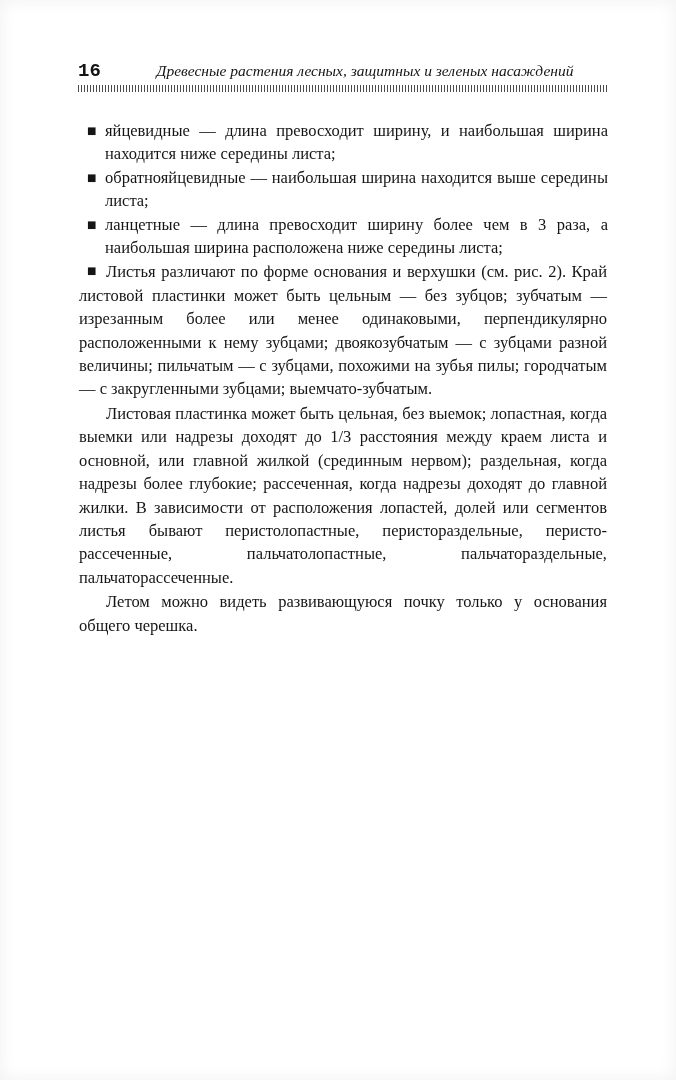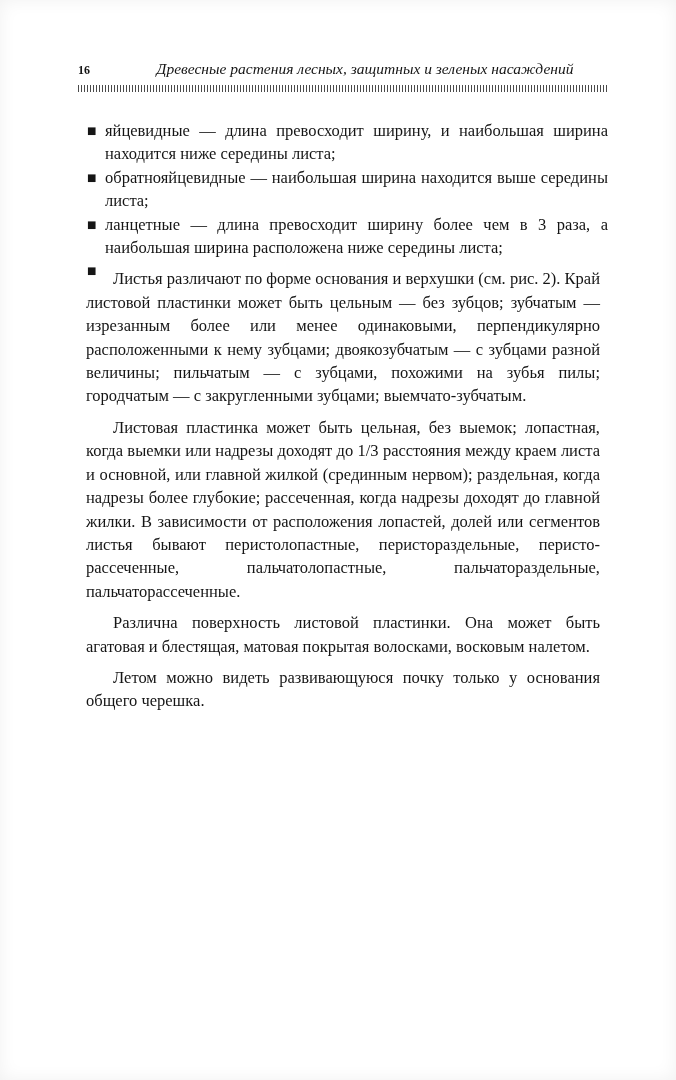--- a/index.html
+++ b/index.html
@@ -21,22 +21,23 @@
   .header {
     position: absolute;
     top: 60px;
     left: 78px;
     width: 530px;
     display: flex;
     align-items: baseline;
   }
   .page-number {
     font-weight: bold;
-    font-size: 12px;
+    font-size: 19px;
     min-width: 44px;
+    font-family: Liberation Mono, monospace;
   }
   .running-title {
     flex: 1;
     text-align: center;
     font-style: italic;
     font-size: 15.5px;
     white-space: nowrap;
   }
   .header-rule {
     position: absolute;
@@ -72,21 +73,21 @@
   }
   ul.bullet-list .bullet {
     position: absolute;
     left: 9px;
     top: 0;
     font-size: 10px;
     line-height: 23.4px;
     font-family: "DejaVu Sans", sans-serif;
   }
   p.para {
-    margin: 8px;
+    margin: 1px;
     text-indent: 27px;
   }
 </style>
 </head>
 <body>
 
 <div class="page">
 
   <div class="header">
     <span class="page-number">16</span>
@@ -110,18 +111,17 @@
         <span class="bullet">■</span>
         <span>ланцетные — длина превосходит ширину более чем в 3 раза, а наибольшая ширина расположена ниже середины листа;</span>
       </li>
       <li>
         <span class="bullet">■</span>
       </li>
     </ul>
 
     <p class="para">Листья различают по форме основания и верхушки (см. рис. 2). Край листовой пластинки может быть цельным — без зубцов; зубчатым — изрезанным более или менее одинаковыми, перпендикулярно расположенными к нему зубцами; двоякозубчатым — с зубцами разной величины; пильчатым — с зубцами, похожими на зубья пилы; городчатым — с закругленными зубцами; выемчато-зубчатым.</p>
     <p class="para">Листовая пластинка может быть цельная, без выемок; лопастная, когда выемки или надрезы доходят до 1/3 расстояния между краем листа и основной, или главной жилкой (срединным нервом); раздельная, когда надрезы более глубокие; рассеченная, когда надрезы доходят до главной жилки. В зависимости от расположения лопастей, долей или сегментов листья бывают перистолопастные, перистораздельные, перисто-рассеченные, пальчатолопастные, пальчатораздельные, пальчаторассеченные.</p>
-    <p class="para">Различна поверхность листовой пластинки. Она может быть агатовая и блестящая, матовая покрытая волосками, восковым налетом.</p>
     <p class="para">Летом можно видеть развивающуюся почку только у основания общего черешка.</p>
 
   </div>
 
 </div>
 
 </body></html>

